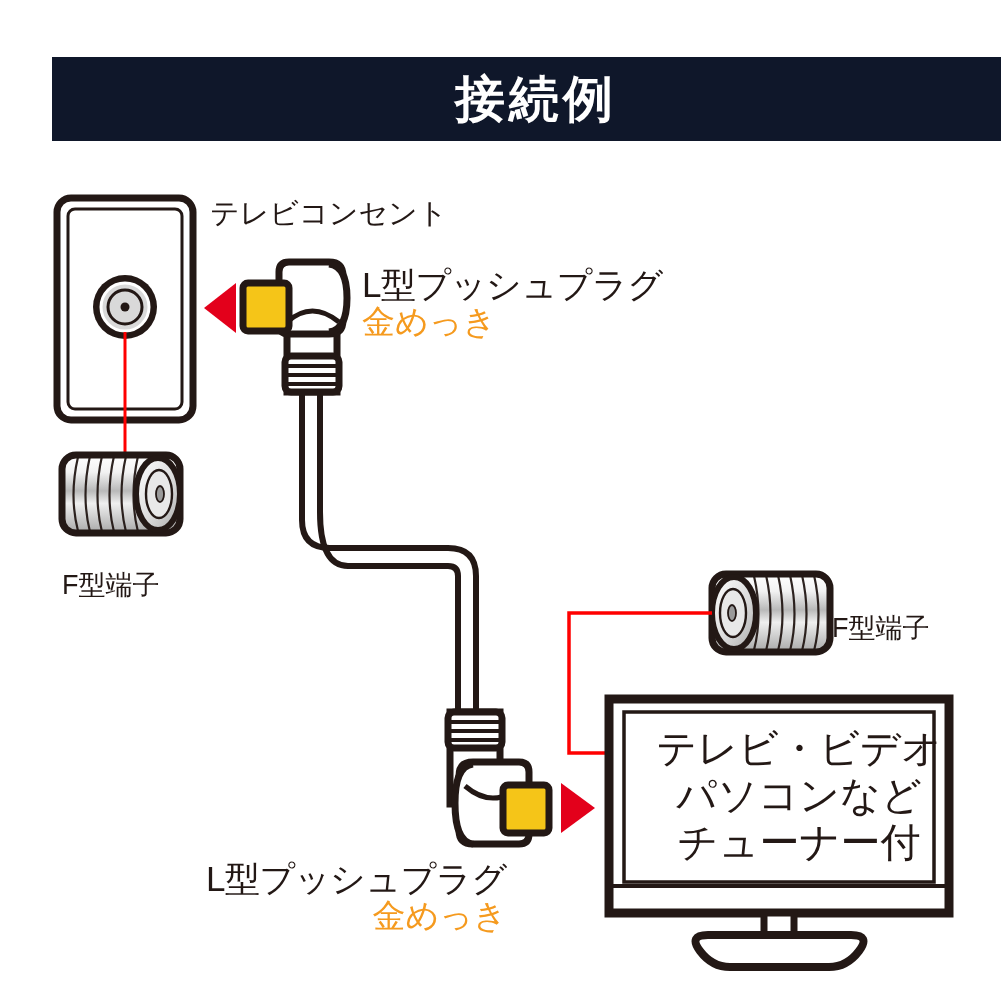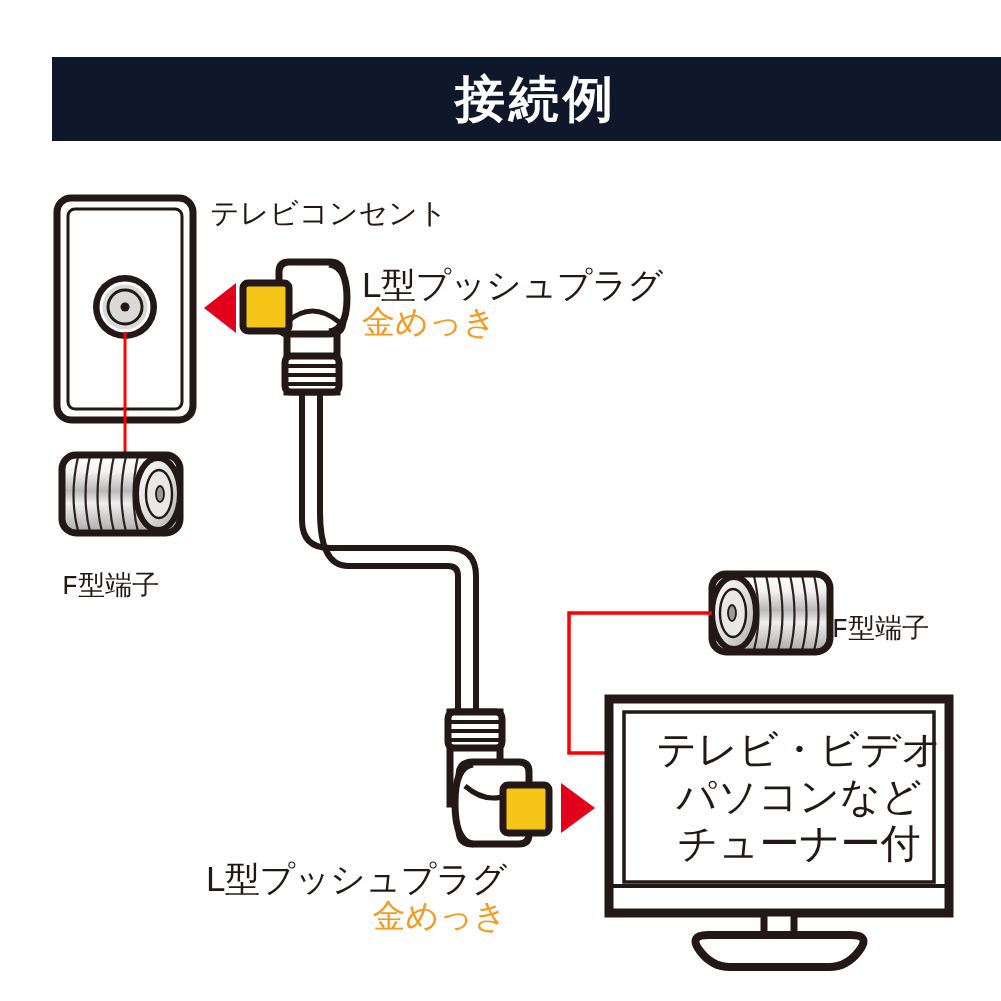--- a/index.html
+++ b/index.html
@@ -2,32 +2,32 @@
 <html><head>
 <meta charset="utf-8">
 <style>
   html,body{margin:0;padding:0;background:#ffffff;}
   body{width:1001px;height:1001px;position:relative;overflow:hidden;
        font-family:"Liberation Sans","DejaVu Sans",sans-serif;color:#231815;}
   #stage{position:absolute;left:0;top:0;width:1001px;height:1001px;}
   .banner{position:absolute;left:52px;top:57px;width:968px;height:84px;
           background:#0f172a;display:flex;align-items:center;justify-content:center;}
   .banner-title{color:#ffffff;font-size:50px;font-weight:bold;letter-spacing:4px;line-height:1;}
-  .lbl{position:absolute;white-space:nowrap;color:#231815;font-family:Liberation Mono, monospace;}
+  .lbl{position:absolute;white-space:nowrap;color:#231815;}
   #outlet-label{left:210px;top:194px;font-size:29px;}
   #f-left-label{left:62px;top:567px;font-size:27px;}
   #f-right-label{left:832px;top:610px;font-size:27px;}
   .plug-label{position:absolute;white-space:nowrap;}
   .plug-label .main{font-size:35px;font-weight:normal;color:#231815;line-height:1.06;letter-spacing:-0.5px;}
   .plug-label .sub{font-size:33px;color:#f59a1e;line-height:1.15;}
   #plug-label-top{left:362px;top:266px;text-align:left;}
   #plug-label-bottom{left:206px;top:860px;text-align:right;}
   #tv-screen-text{position:absolute;left:634px;top:726px;width:330px;
                   font-size:40px;line-height:1.17;text-align:center;color:#231815;}
-  #tv-screen-text div{white-space:nowrap;}
+  #tv-screen-text div{white-space:nowrap;font-family:Liberation Serif, serif;}
   svg{position:absolute;left:0;top:0;}
 </style>
 </head>
 <body>
 
 <div id="stage">
 
   <div class="banner">
     <span class="banner-title">接続例</span>
   </div>

